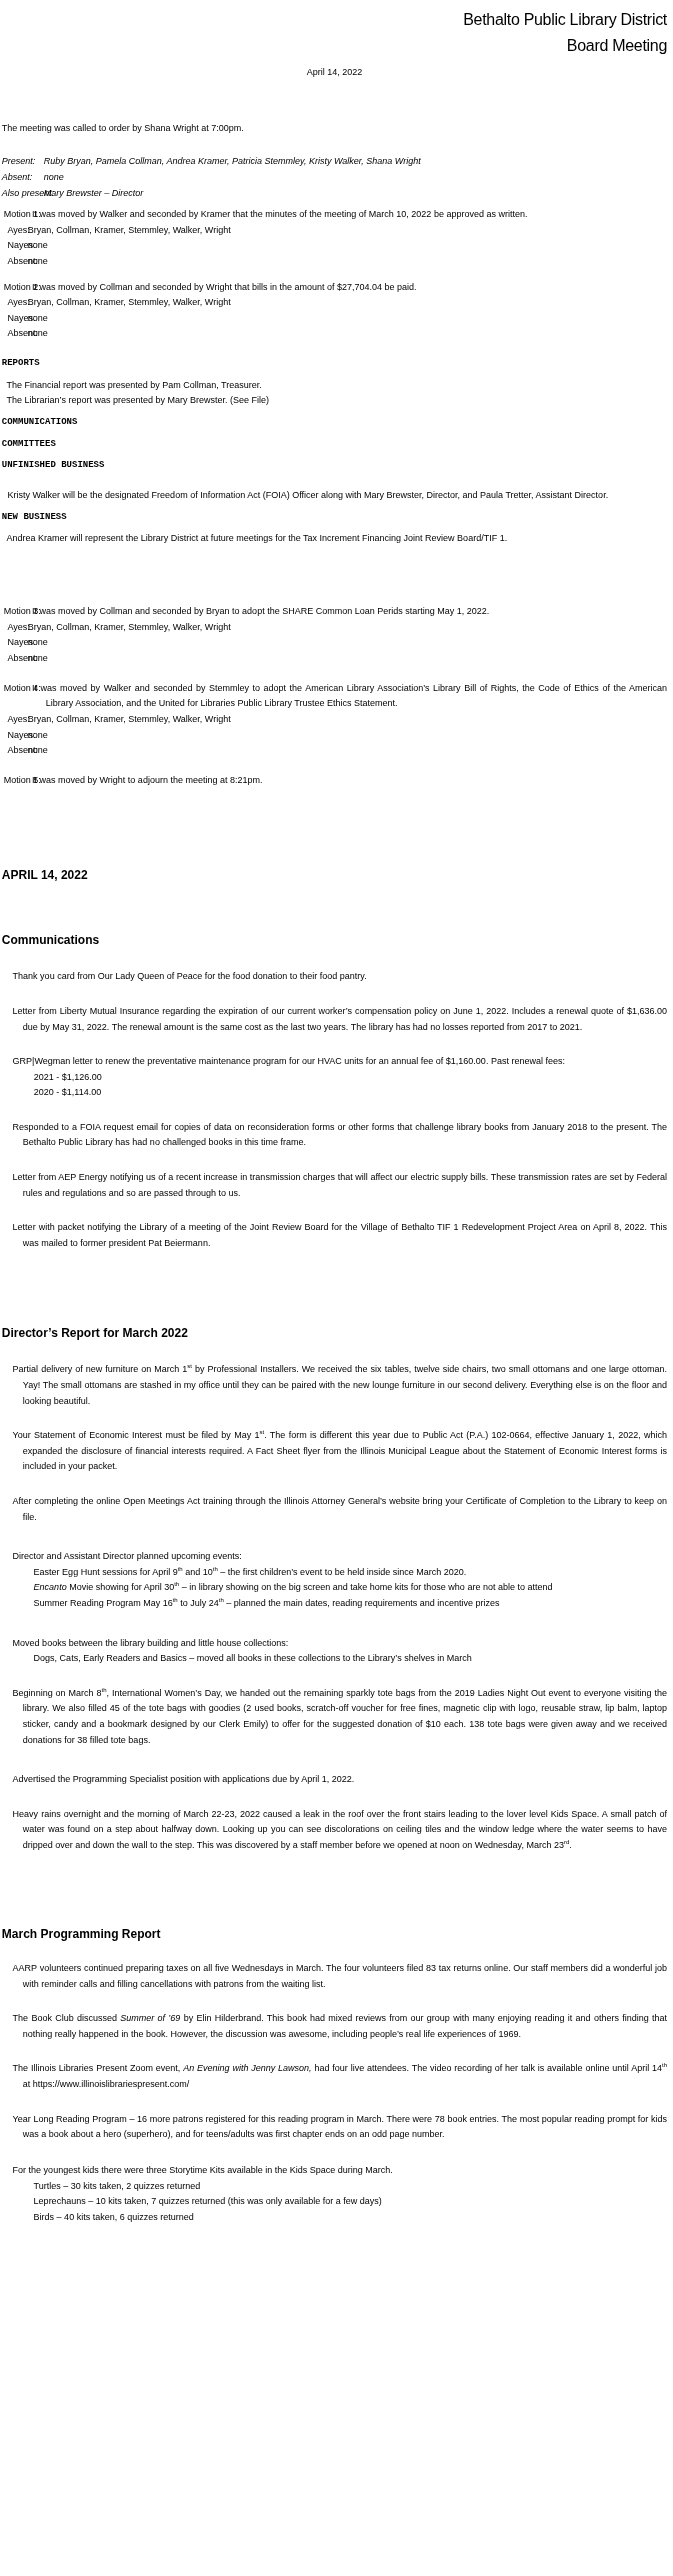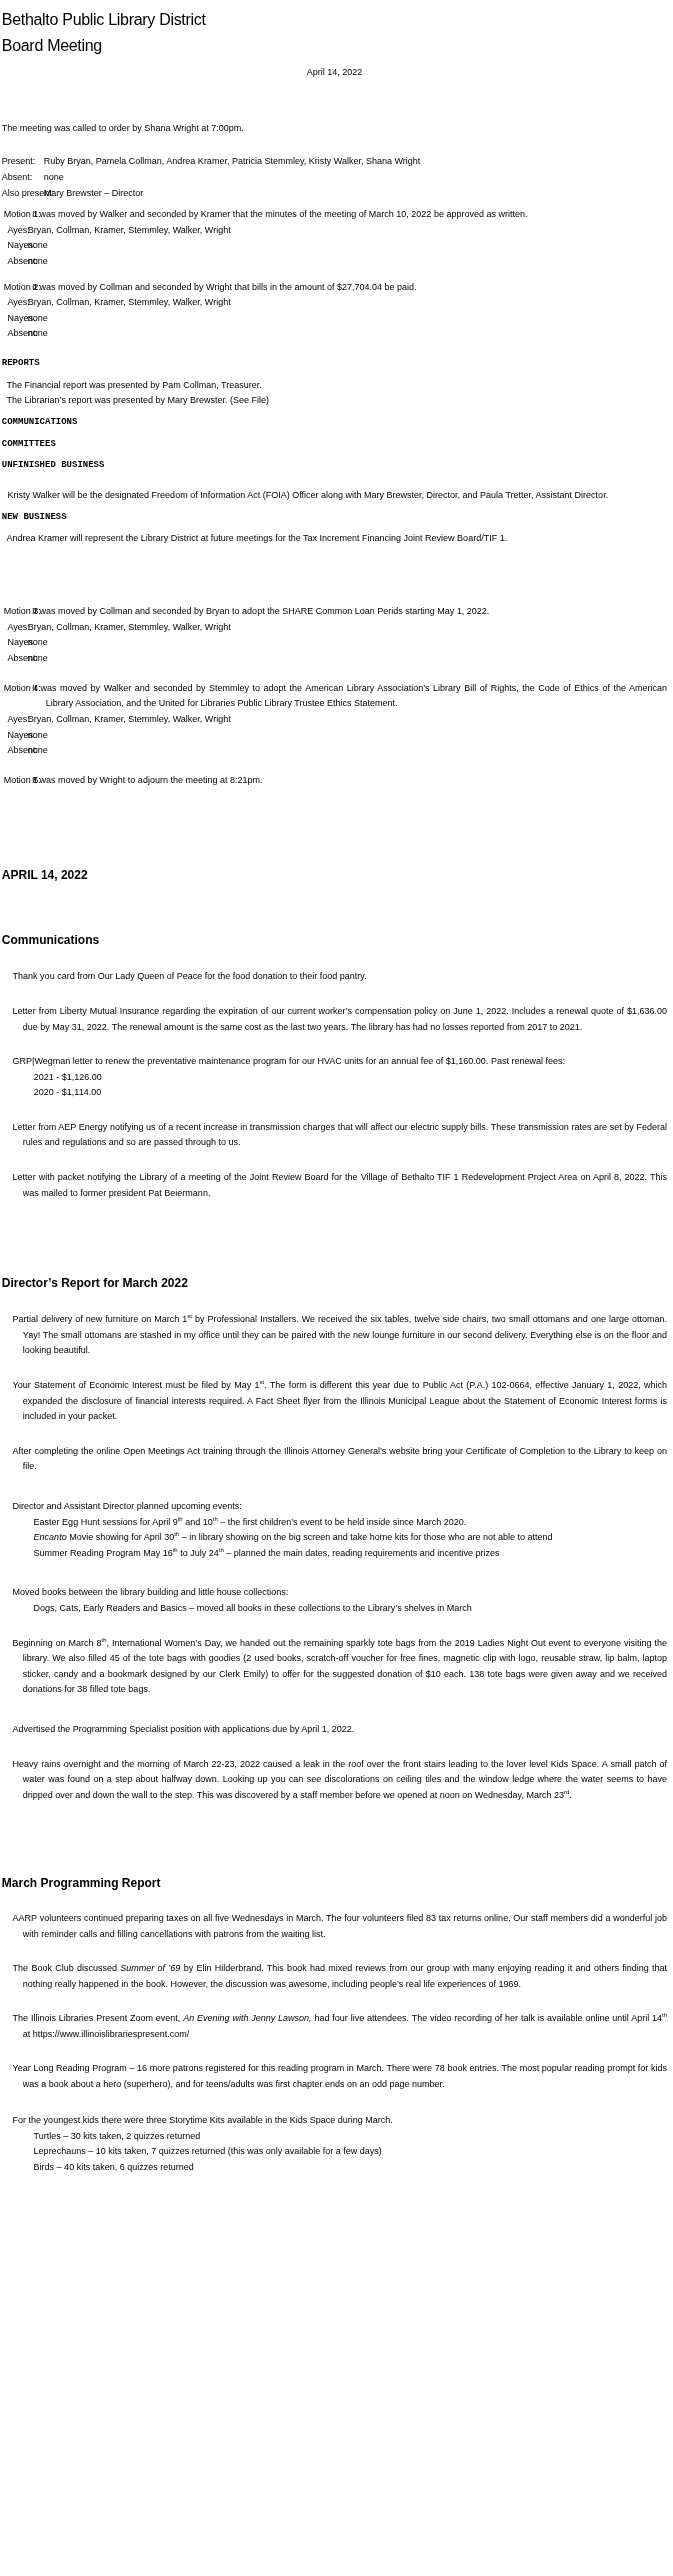--- a/index.html
+++ b/index.html
@@ -2,27 +2,27 @@
 <html style="font-size:9.6px"><head>
 <meta charset="utf-8">
 <style>
   html,body{margin:0;padding:0;background:#fff;}
   .doc{
     width:673px;height:2576px;box-sizing:border-box;overflow:hidden;
     padding:7.2px 6px 12px 1.8px;background:#fff;color:#000;
     font-family:"Liberation Sans",sans-serif;font-size:9px;line-height:15.6px;
   }
   p{margin:0;text-align:justify;}
-  .title{font-size:16px;line-height:26px;font-weight:400;letter-spacing:-0.3px;text-align:left;}
+  .title{font-size:16px;line-height:26px;font-weight:400;letter-spacing:-0.3px;text-align:right;}
   .docdate{margin-top:6px;text-align:center;}
   .h1s{font-weight:bold;text-align:left;font-family:Liberation Mono, monospace;}
   .h2b{font-weight:bold;font-size:12px;line-height:15.6px;text-align:left;}
   .labeled{position:relative;}
   .lbl{position:absolute;top:0;text-indent:0;}
-  .att{margin-left:42px;} .att .lbl{left:-42px;}
+  .att{margin-left:42px;font-style:italic;} .att .lbl{left:-42px;}
   .motion{margin-left:44px;text-indent:-13.8px;} .motion .lbl{left:-42px;}
   .vote{margin-left:26px;} .vote .lbl{left:-20.4px;}
   .ind8{margin-left:4.8px;}
   .hangA{margin-left:21.6px;text-indent:-16px;}
   .p2{margin-left:21px;text-indent:-10.2px;}
   .sub{margin-left:42px;text-indent:-10.2px;}
   .fee{margin-left:32px;}
   sup{font-size:6px;line-height:0;vertical-align:super;}
   em{font-style:italic;}.mt22{margin-top:10px}.mt24{margin-top:14.4px}.mt26{margin-top:6px}
   .mt30{margin-top:18px}.mt32{margin-top:19px}.mt34{margin-top:20.4px}.mt40{margin-top:24px}
@@ -88,20 +88,21 @@
   <p class="motion labeled mt24"><span class="lbl">Motion 5:</span><span>It was moved by Wright to adjourn the meeting at 8:21pm.</span></p>
 
   <p class="h2b mt132">APRIL 14, 2022</p>
 
   <p class="h2b mt84">Communications</p>
   <p class="p2 mt34">Thank you card from Our Lady Queen of Peace for the food donation to their food pantry.</p>
   <p class="p2 mt32">Letter from Liberty Mutual Insurance regarding the expiration of our current worker’s compensation policy on June 1, 2022. Includes a renewal quote of $1,636.00 due by May 31, 2022. The renewal amount is the same cost as the last two years. The library has had no losses reported from 2017 to 2021.</p>
   <p class="p2 mt32">GRP|Wegman letter to renew the preventative maintenance program for our HVAC units for an annual fee of $1,160.00. Past renewal fees:</p>
   <p class="fee">2021 - $1,126.00</p>
   <p class="fee">2020 - $1,114.00</p>
+  <p class="p2 mt32">Responded to a FOIA request email for copies of data on reconsideration forms or other forms that challenge library books from January 2018 to the present. The Bethalto Public Library has had no challenged books in this time frame.</p>
   <p class="p2 mt32">Letter from AEP Energy notifying us of a recent increase in transmission charges that will affect our electric supply bills. These transmission rates are set by Federal rules and regulations and so are passed through to us.</p>
   <p class="p2 mt32">Letter with packet notifying the Library of a meeting of the Joint Review Board for the Village of Bethalto TIF 1 Redevelopment Project Area on April 8, 2022. This was mailed to former president Pat Beiermann.</p>
 
   <p class="h2b mt126">Director’s Report for March 2022</p>
   <p class="p2 mt34">Partial delivery of new furniture on March 1<sup>st</sup> by Professional Installers. We received the six tables, twelve side chairs, two small ottomans and one large ottoman. Yay! The small ottomans are stashed in my office until they can be paired with the new lounge furniture in our second delivery. Everything else is on the floor and looking beautiful.</p>
   <p class="p2 mt32">Your Statement of Economic Interest must be filed by May 1<sup>st</sup>. The form is different this year due to Public Act (P.A.) 102-0664, effective January 1, 2022, which expanded the disclosure of financial interests required. A Fact Sheet flyer from the Illinois Municipal League about the Statement of Economic Interest forms is included in your packet.</p>
   <p class="p2 mt32">After completing the online Open Meetings Act training through the Illinois Attorney General’s website bring your Certificate of Completion to the Library to keep on file.</p>
   <p class="p2 mt40">Director and Assistant Director planned upcoming events:</p>
   <p class="sub">Easter Egg Hunt sessions for April 9<sup>th</sup> and 10<sup>th</sup> – the first children’s event to be held inside since March 2020.</p>
   <p class="sub"><em>Encanto</em> Movie showing for April 30<sup>th</sup> – in library showing on the big screen and take home kits for those who are not able to attend</p>

